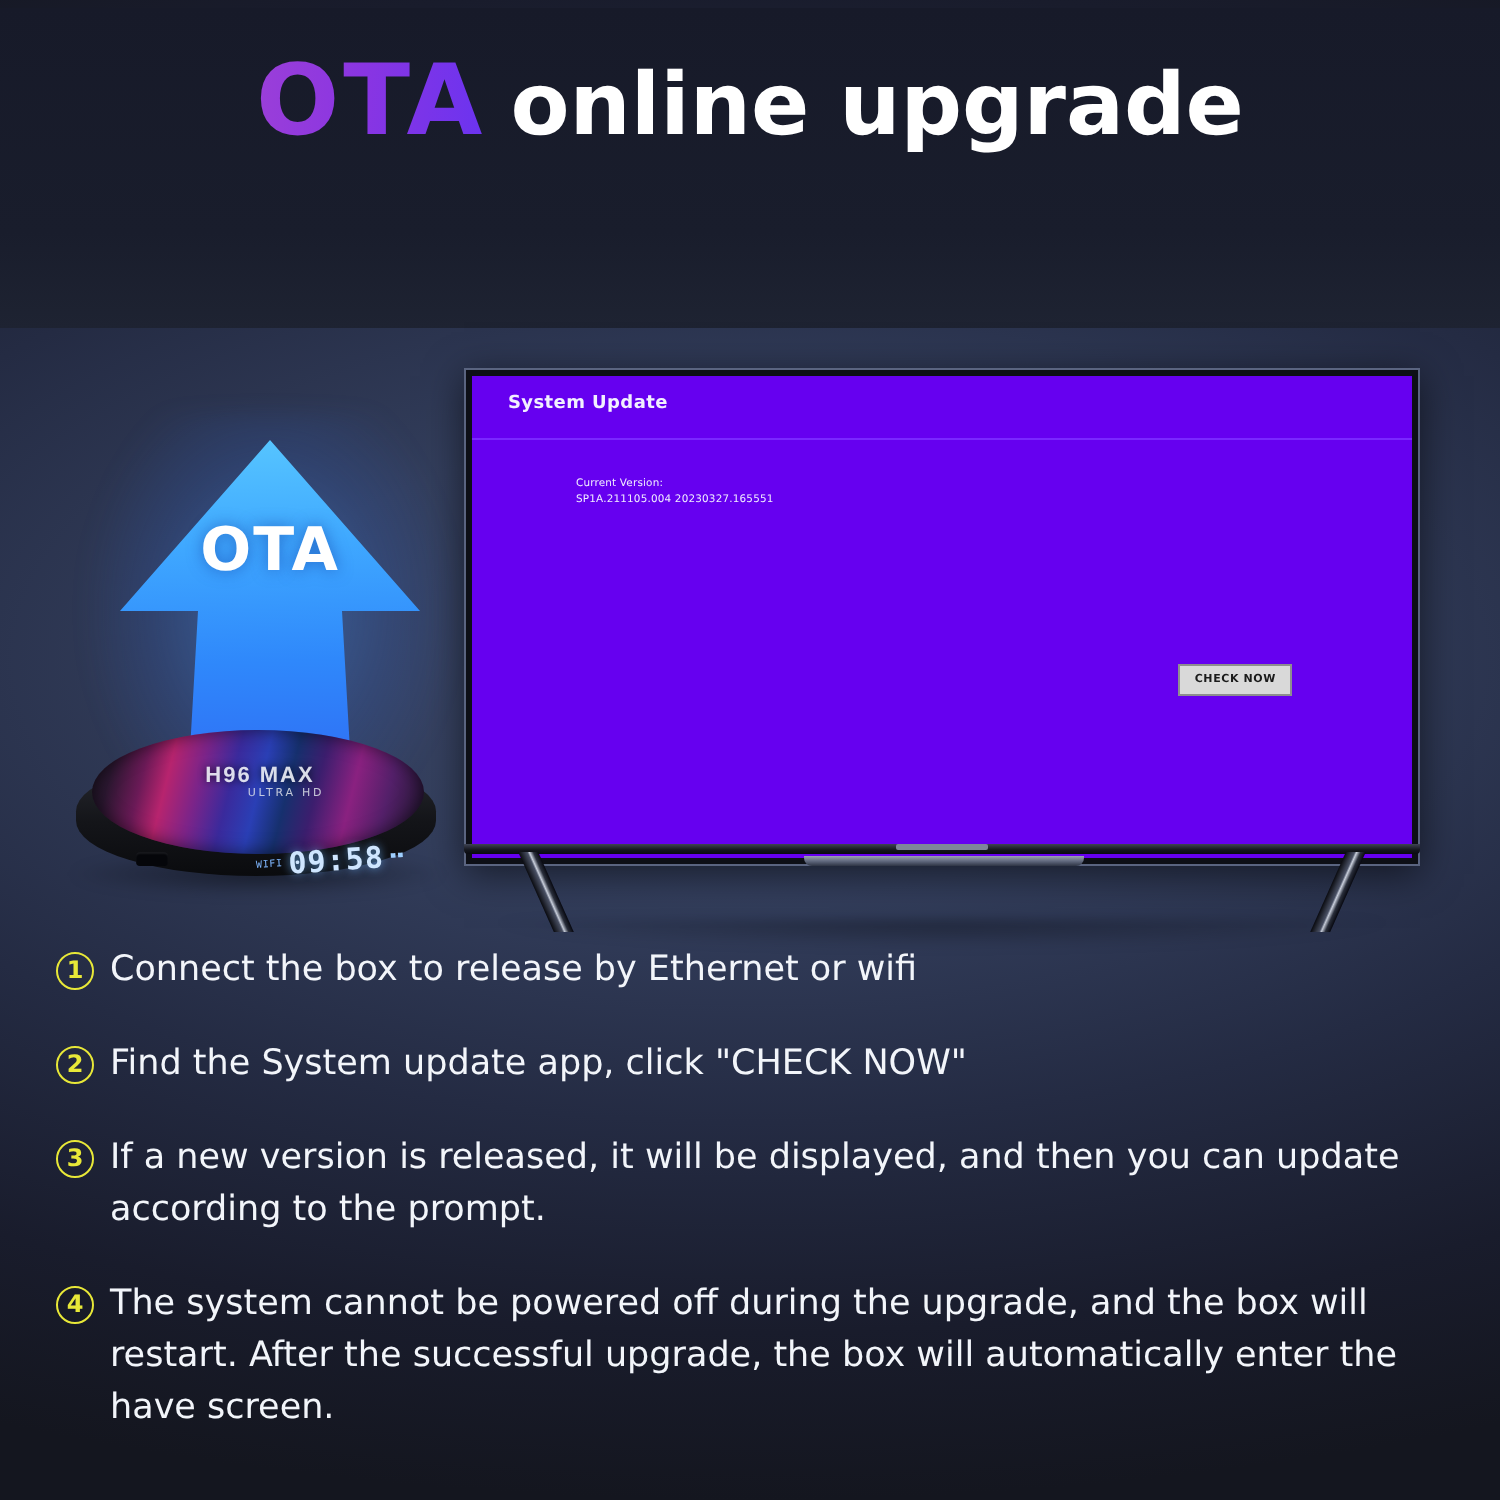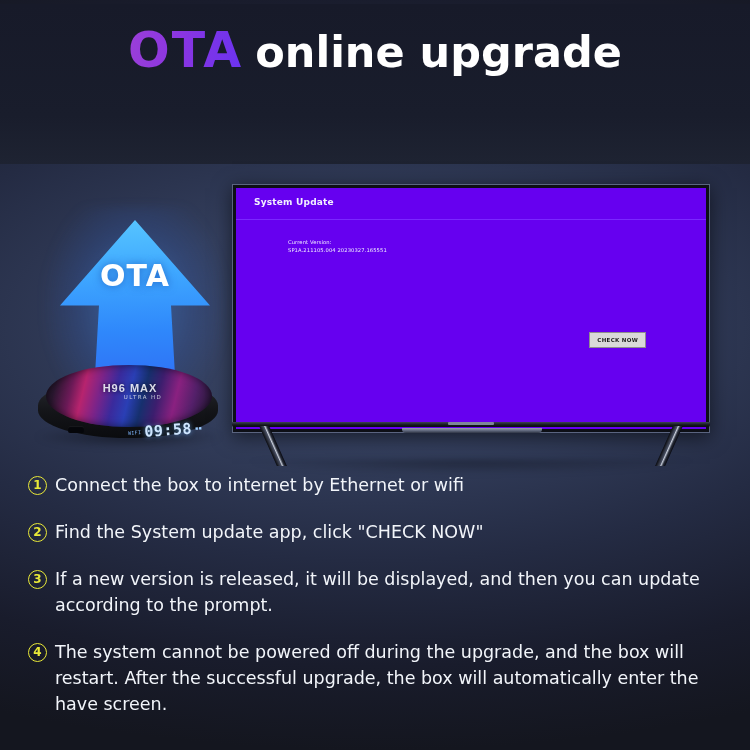--- a/index.html
+++ b/index.html
@@ -308,21 +308,21 @@
       <div class="tv-leg right"></div>
       <div class="tv-floor"></div>
     </div>
 
   </div>
 
   <div class="steps">
 
     <div class="step">
       <div class="step-num">1</div>
-      <div class="step-text">Connect the box to internet by Ethernet or wifi</div>
+      <div class="step-text">Connect the box to release by Ethernet or wifi</div>
     </div>
 
     <div class="step">
       <div class="step-num">2</div>
       <div class="step-text">Find the System update app,   click "CHECK NOW"</div>
     </div>
 
     <div class="step">
       <div class="step-num">3</div>
       <div class="step-text">If a new version is released, it will be displayed, and then you can update according to the prompt.</div>

